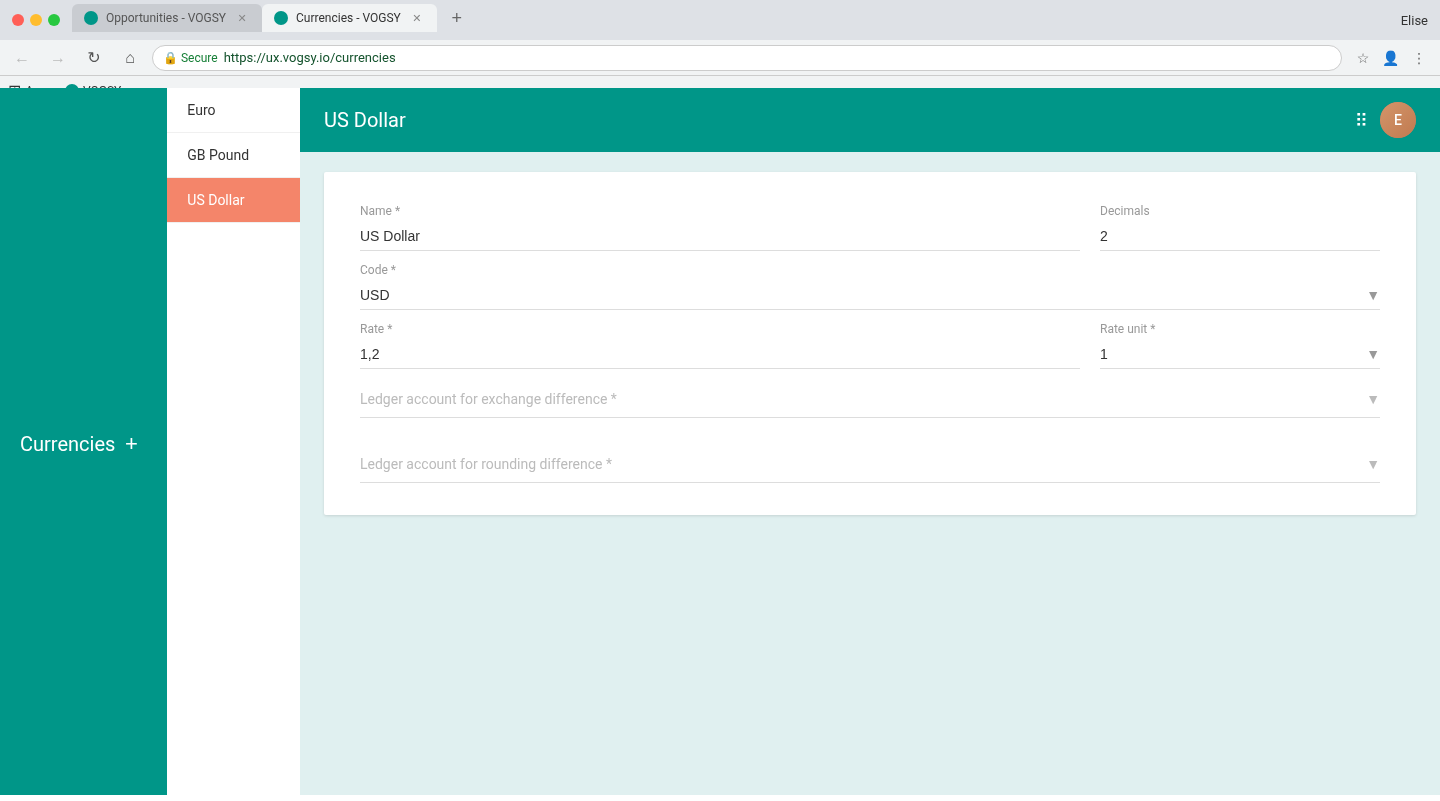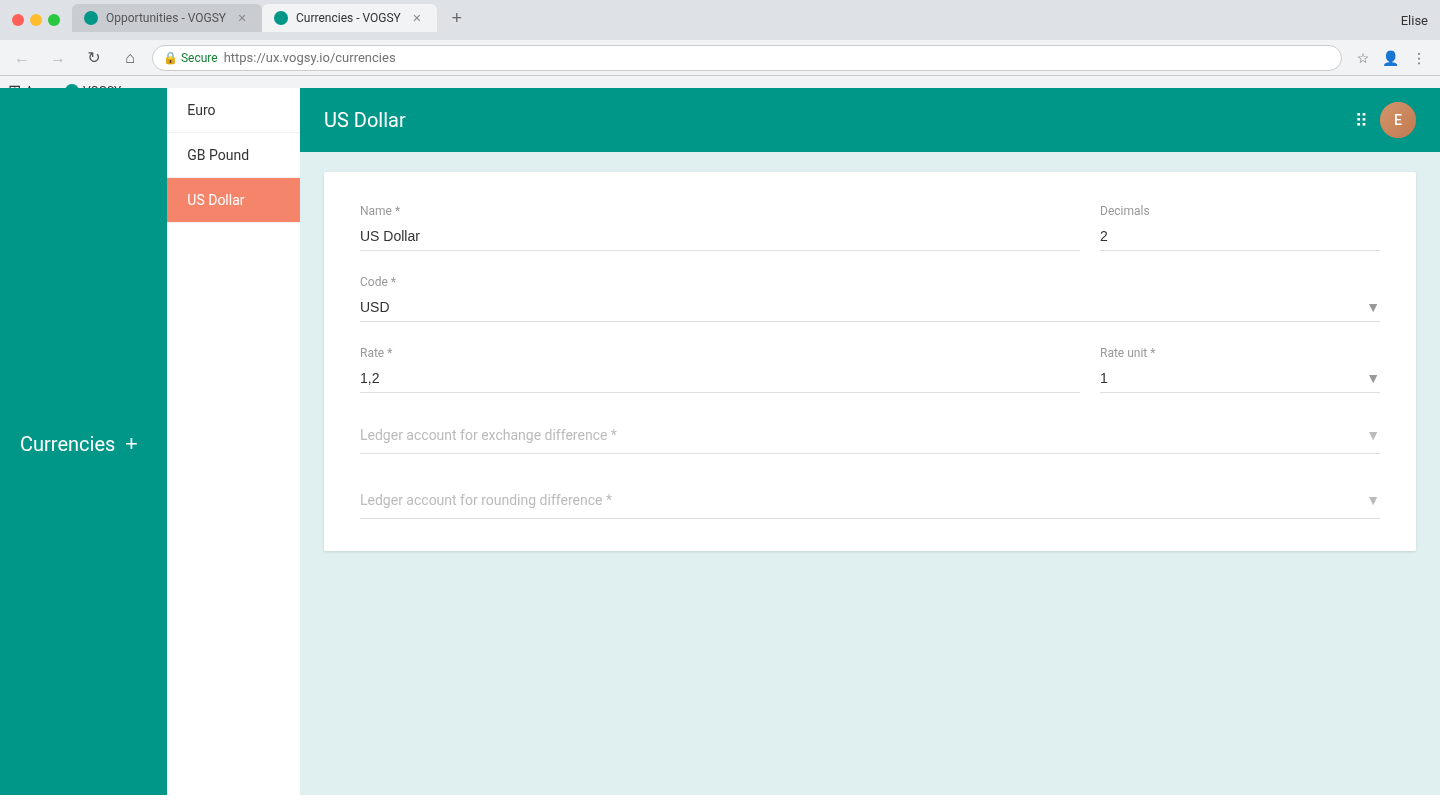--- a/index.html
+++ b/index.html
@@ -113,21 +113,21 @@
       font-size: 13px;
       gap: 6px;
     }
     .secure-badge {
       display: flex;
       align-items: center;
       gap: 3px;
       color: #188038;
       font-size: 12px;
     }
-    .url-text { color: #737373; font-size: 13px; }
+    .url-text { color: #14532d; font-size: 13px; }
     .url-actions {
       display: flex;
       align-items: center;
       gap: 4px;
     }
     .url-action-btn {
       width: 26px; height: 26px;
       border: none; background: none;
       border-radius: 50%;
       cursor: pointer;
@@ -267,21 +267,21 @@
     }
     .form-card {
       background: #fff;
       border-radius: 2px;
       padding: 32px 36px;
       box-shadow: 0 1px 3px rgba(0,0,0,0.12);
     }
     .form-row {
       display: flex;
       gap: 20px;
-      margin-bottom: 24px;
+      margin-bottom: 12px;
     }
     .form-group {
       flex: 1;
       display: flex;
       flex-direction: column;
     }
     .form-group.narrow {
       flex: 0 0 280px;
     }
     .form-label {

